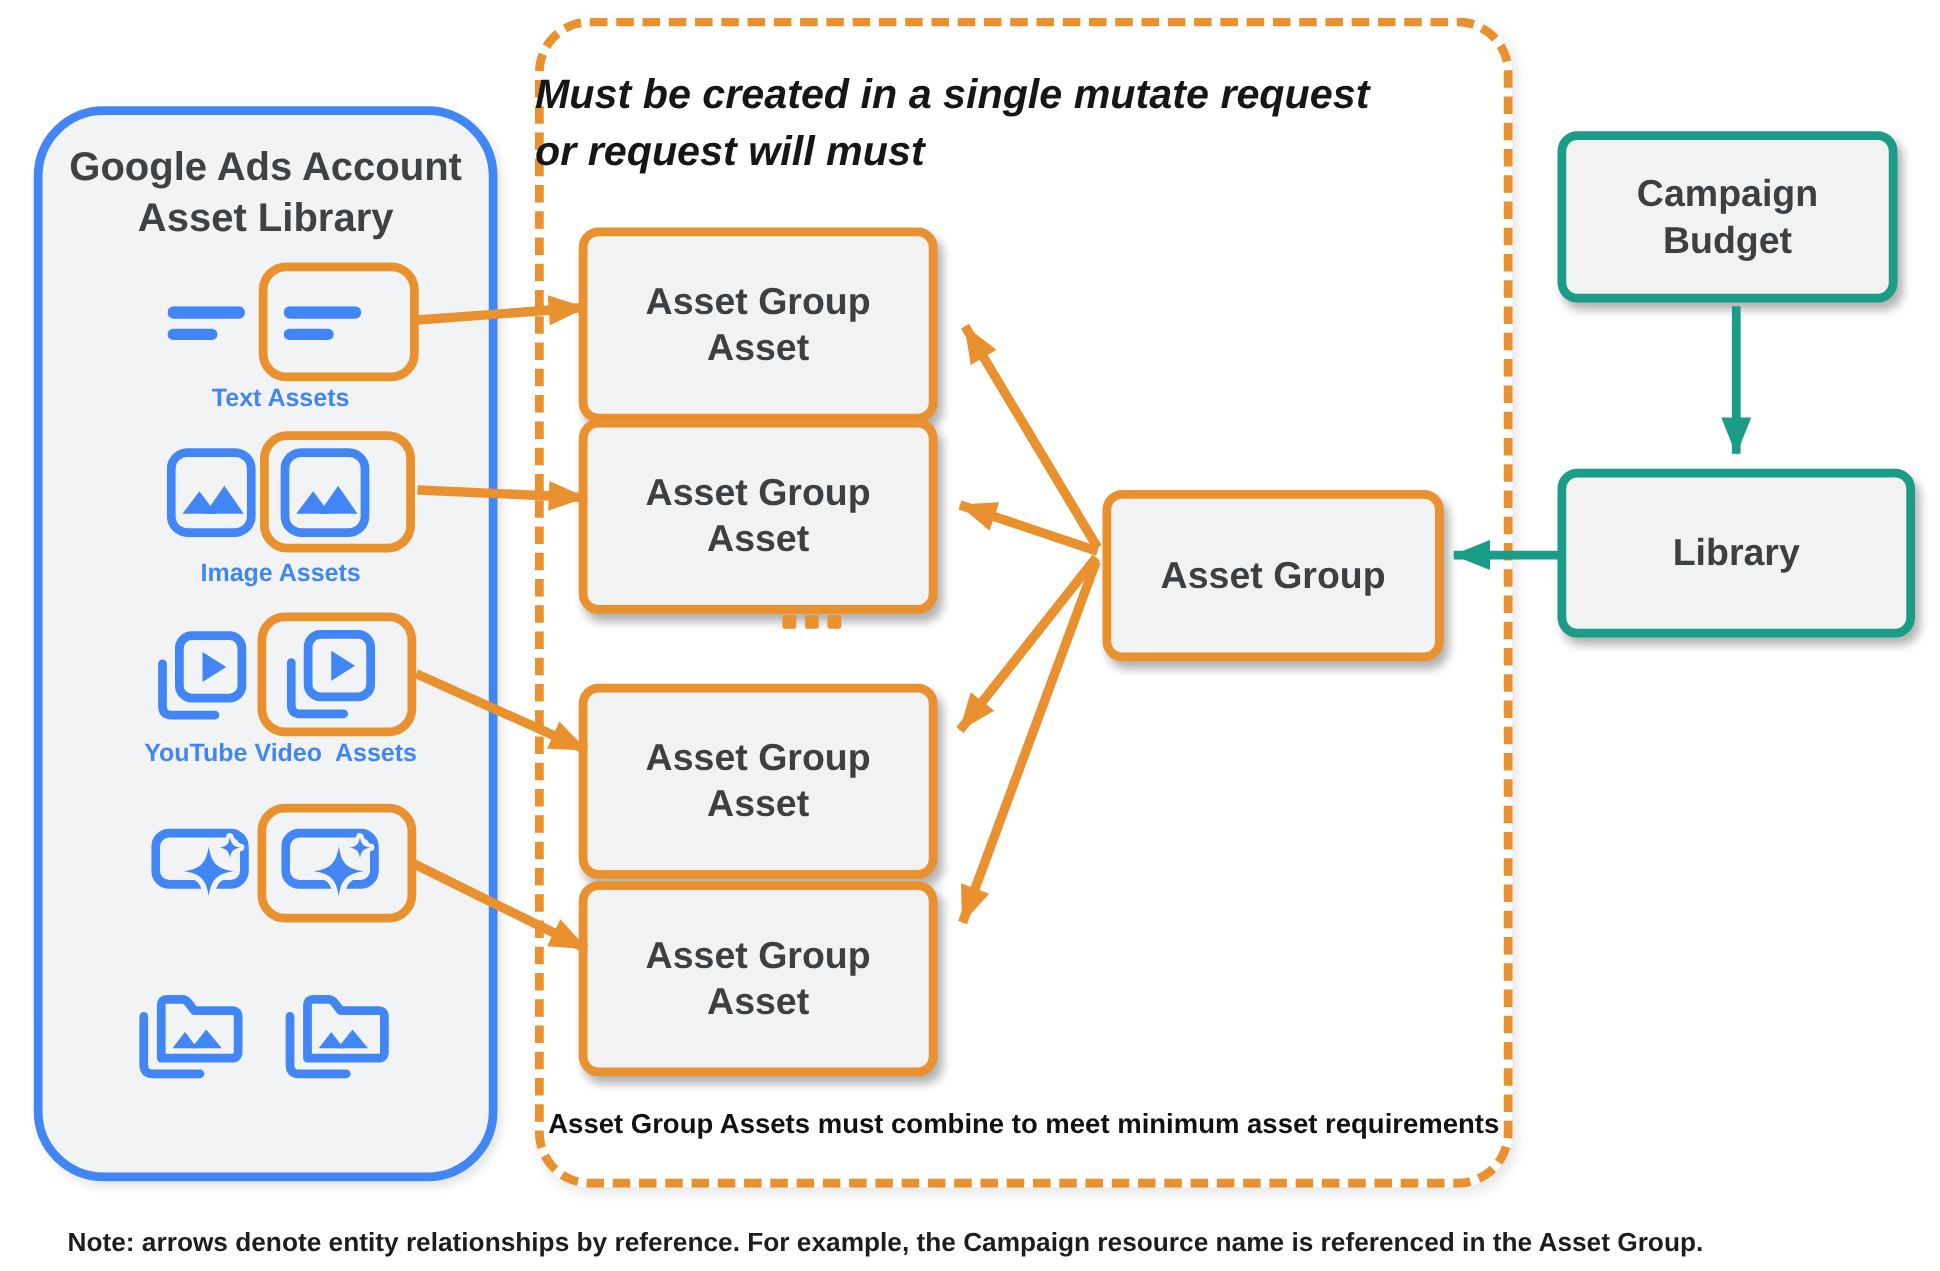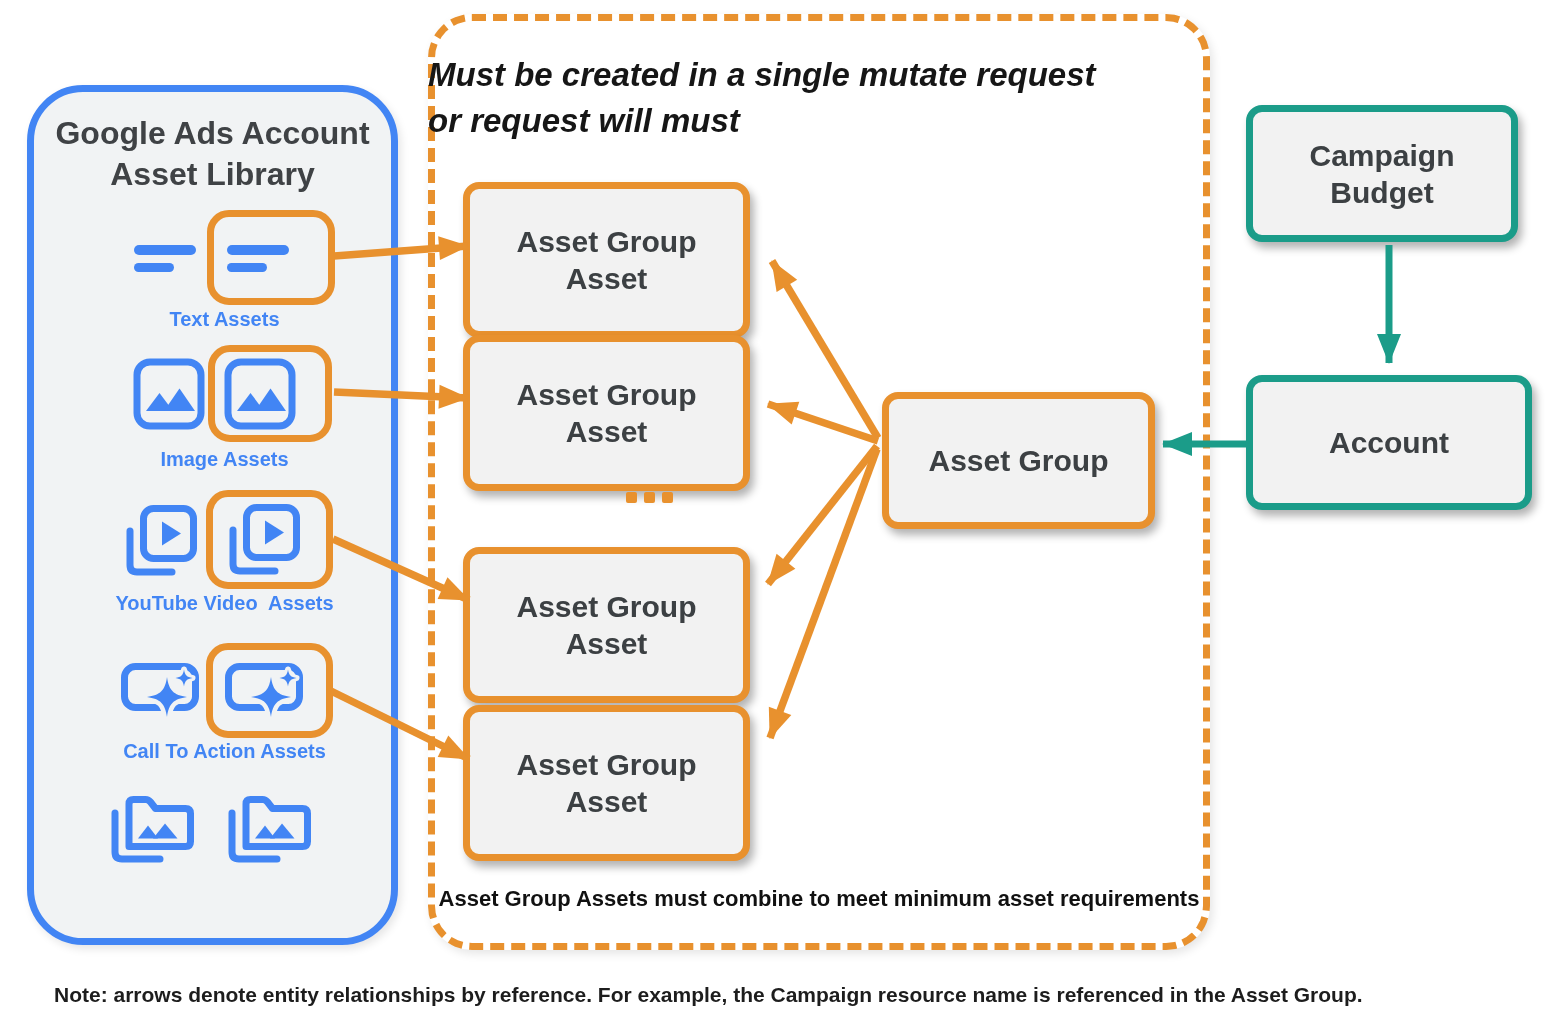--- a/index.html
+++ b/index.html
@@ -135,21 +135,20 @@
       <rect class="st" x="3.5" y="5.5" width="71" height="41" rx="11"></rect>
       <path class="fl" style="stroke:var(--panel);stroke-width:9;paint-order:stroke;stroke-linejoin:round" d="M46,16 C48,29.5 52.5,34 66,36 C52.5,38 48,42.5 46,56 C44,42.5 39.5,38 26,36 C39.5,34 44,29.5 46,16 Z"></path>
       <path class="fl" style="stroke:var(--panel);stroke-width:6;paint-order:stroke;stroke-linejoin:round" d="M63,8.5 C63.9,14.2 65.8,16.1 71.5,17 C65.8,17.9 63.9,19.8 63,25.5 C62.1,19.8 60.2,17.9 54.5,17 C60.2,16.1 62.1,14.2 63,8.5 Z"></path>
     </svg>
     <div class="hl" style="left:179px;top:558px;width:127px;height:95px"></div>
     <svg class="ic" style="left:198px;top:576px;width:80px;height:64px" viewBox="0 0 80 64">
       <rect class="st" x="3.5" y="5.5" width="71" height="41" rx="11"></rect>
       <path class="fl" style="stroke:var(--panel);stroke-width:9;paint-order:stroke;stroke-linejoin:round" d="M46,16 C48,29.5 52.5,34 66,36 C52.5,38 48,42.5 46,56 C44,42.5 39.5,38 26,36 C39.5,34 44,29.5 46,16 Z"></path>
       <path class="fl" style="stroke:var(--panel);stroke-width:6;paint-order:stroke;stroke-linejoin:round" d="M63,8.5 C63.9,14.2 65.8,16.1 71.5,17 C65.8,17.9 63.9,19.8 63,25.5 C62.1,19.8 60.2,17.9 54.5,17 C60.2,16.1 62.1,14.2 63,8.5 Z"></path>
     </svg>
-    <div class="lib-label" style="top:655px">Call To Action Assets</div>
 
     <svg class="ic" style="left:78px;top:702px;width:92px;height:80px" viewBox="0 0 92 80">
       <path class="st" style="stroke-linecap:round" d="M10,26 V65 Q10,72 17,72 H55"></path>
       <path class="st" style="stroke-linejoin:round" d="M24,59.5 V17 Q24,12.5 28.5,12.5 H40.5 Q43.5,12.5 45.5,15 L50.5,21.5 H80.5 Q85.5,21.5 85.5,26.5 V54.5 Q85.5,59.5 80.5,59.5 Z"></path>
       <path class="fl" d="M33,51.5 L43,38.5 L53,51.5 Z"></path>
       <path class="fl" d="M48,51.5 L60,36.5 L72.5,51.5 Z"></path>
     </svg>
     <svg class="ic" style="left:195px;top:702px;width:92px;height:80px" viewBox="0 0 92 80">
       <path class="st" style="stroke-linecap:round" d="M10,26 V65 Q10,72 17,72 H55"></path>
       <path class="st" style="stroke-linejoin:round" d="M24,59.5 V17 Q24,12.5 28.5,12.5 H40.5 Q43.5,12.5 45.5,15 L50.5,21.5 H80.5 Q85.5,21.5 85.5,26.5 V54.5 Q85.5,59.5 80.5,59.5 Z"></path>
@@ -187,21 +186,21 @@
     <div class="mutate-caption">Asset Group Assets must combine to meet minimum asset requirements</div>
   </div>
 
   <div class="node orange" style="left:882px;top:392px;width:273px;height:137px">
     <span>Asset Group</span>
   </div>
   <div class="node teal" style="left:1246px;top:105px;width:272px;height:137px">
     <span>Campaign Budget</span>
   </div>
   <div class="node teal" style="left:1246px;top:375px;width:286px;height:135px">
-    <span>Account</span>
+    <span>Library</span>
   </div>
 
   <div class="note">Note: arrows denote entity relationships by reference. For example, the Campaign resource name is referenced in the Asset Group.</div>
 
   <svg class="arrows" viewBox="0 0 1552 1017">
     <defs>
       <marker id="arrowO" markerUnits="userSpaceOnUse" markerWidth="34" markerHeight="28" refX="30" refY="14" orient="auto">
         <path d="M1,2 L31,14 L1,26 Z" fill="#E8912E"></path>
       </marker>
       <marker id="arrowT" markerUnits="userSpaceOnUse" markerWidth="34" markerHeight="28" refX="30" refY="14" orient="auto">

